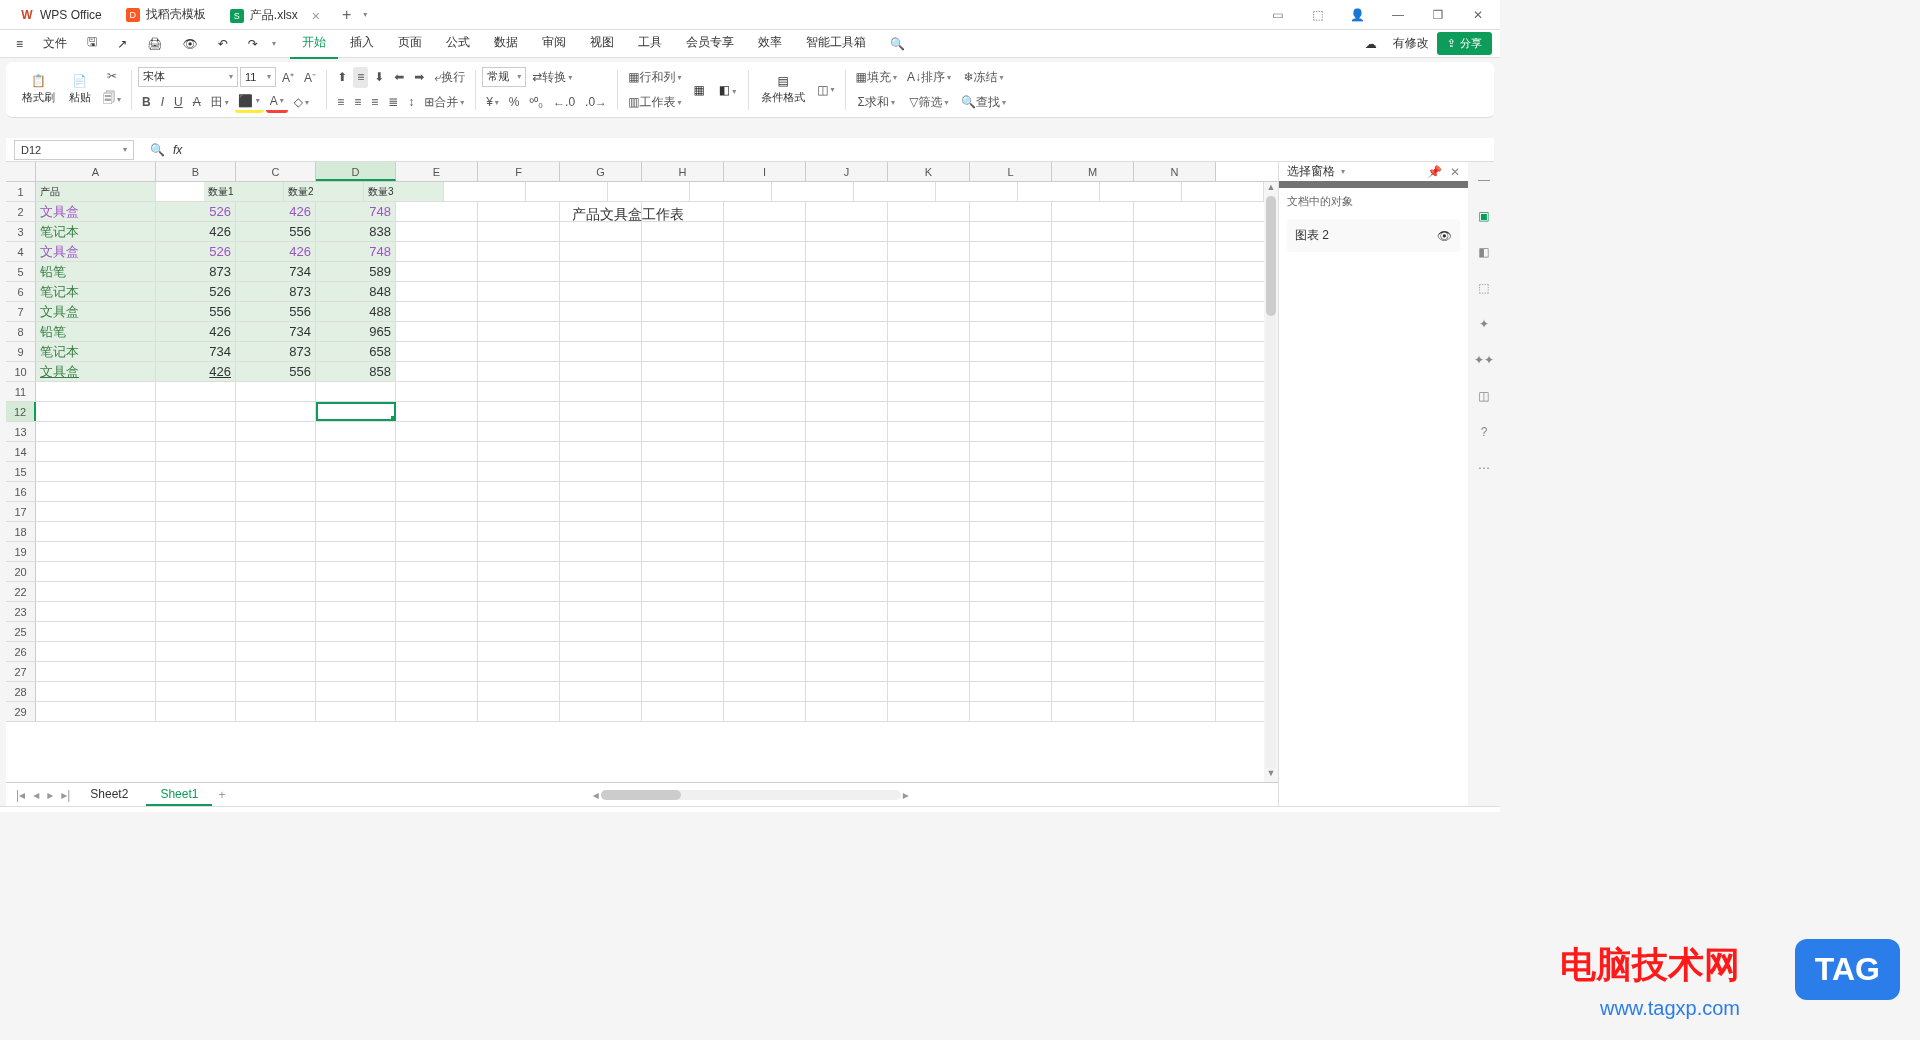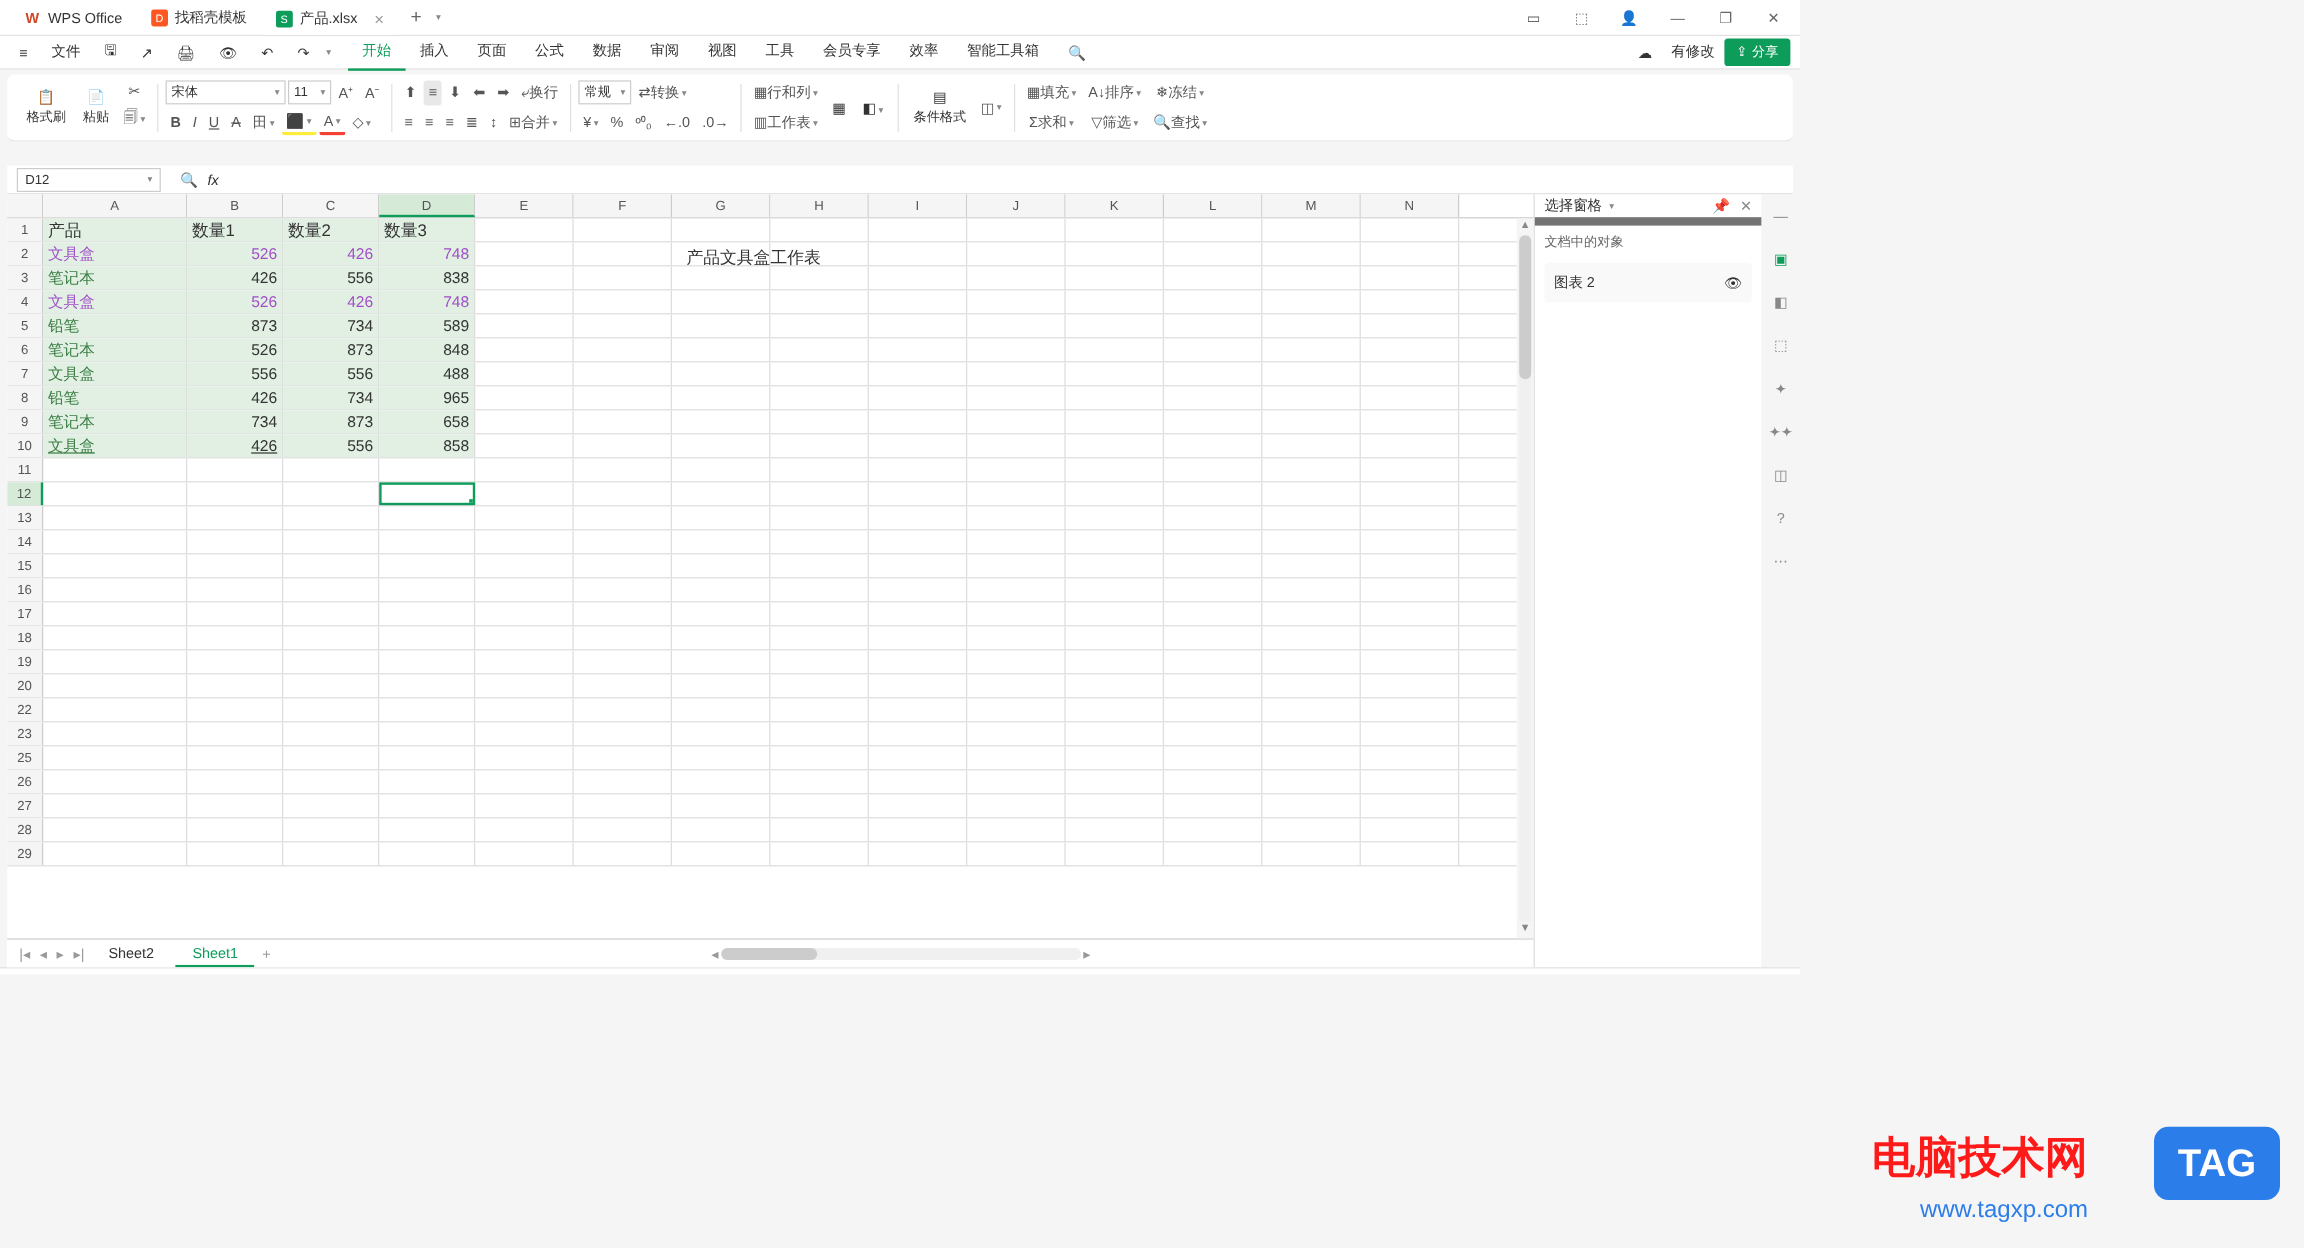--- a/index.html
+++ b/index.html
@@ -60,21 +60,21 @@
 
 
 .sheet-rows { flex: 1; overflow: auto; }
 .row { display: flex; height: 20px; border-bottom: 1px solid #ddd; }
 .row-h { width: 30px; border-right: 1px solid #ccc; text-align: center; font-size: 11px; line-height: 20px; background: #f5f5f5; color: #555; }
 .row-h.sel { background: #d5ebd8; border-right: 2px solid #0d9c5a; }
 .cell { border-right: 1px solid #ddd; padding: 0 4px; font-size: 13px; line-height: 20px; overflow: hidden; white-space: nowrap; }
 .cell.a { width: 120px; }
 .cell.bcd { width: 80px; text-align: right; }
 .cell.rest { width: 82px; }
-.cell.header-cell { background: #e2f0e4; font-size: 14px; }
+.cell.header-cell { background: #e2f0e4; font-size: 10px; }
 .cell.data-highlight { background: #e2f0e4; }
 .cell.link-col { color: #3a7d44; }
 .cell.purple { color: #a050c8; }
 .cell.underline { text-decoration: underline; }
 .cell.selected { border: 2px solid #0d9c5a; position: relative; }
 .sel-handle { position: absolute; right: -3px; bottom: -3px; width: 6px; height: 6px; background: #0d9c5a; }
 .floating-text { position: absolute; left: 566px; top: 24px; font-size: 14px; color: #333; }
 
 
 .sheet-tabs { height: 24px; display: flex; align-items: center; border-top: 1px solid #ccc; background: #fff; padding: 0 8px; gap: 4px; }
@@ -323,21 +323,21 @@
           <div class="col-h rest">L</div>
           <div class="col-h rest">M</div>
           <div class="col-h rest">N</div>
         </div>
     </div>
     <div class="grid-wrap">
       <div class="sheet-rows" id="sheet-rows">
           <div class="row">
             <div class="row-h">1</div>
             <div class="cell a header-cell">产品</div>
-            <div class="cell bcd header-cell" style="text-align: left;">数量1</div>
+            <div class="cell bcd header-cell" style="text-align: left; margin-left: 48px;">数量1</div>
             <div class="cell bcd header-cell" style="text-align: left;">数量2</div>
             <div class="cell bcd header-cell" style="text-align: left;">数量3</div>
             <div class="cell rest"></div>
             <div class="cell rest"></div>
             <div class="cell rest"></div>
             <div class="cell rest"></div>
             <div class="cell rest"></div>
             <div class="cell rest"></div>
             <div class="cell rest"></div>
             <div class="cell rest"></div>

